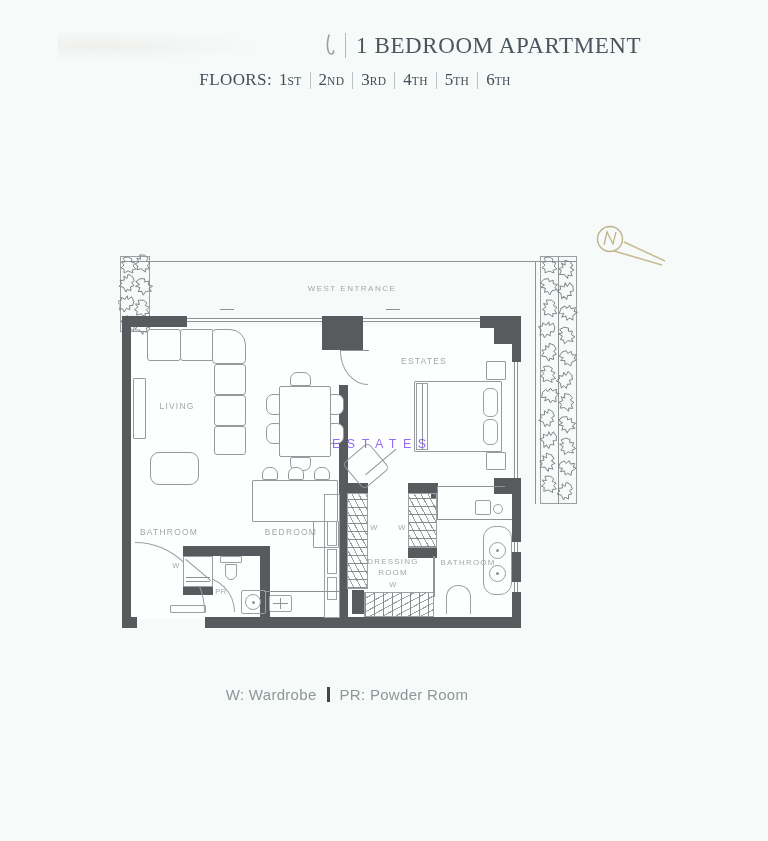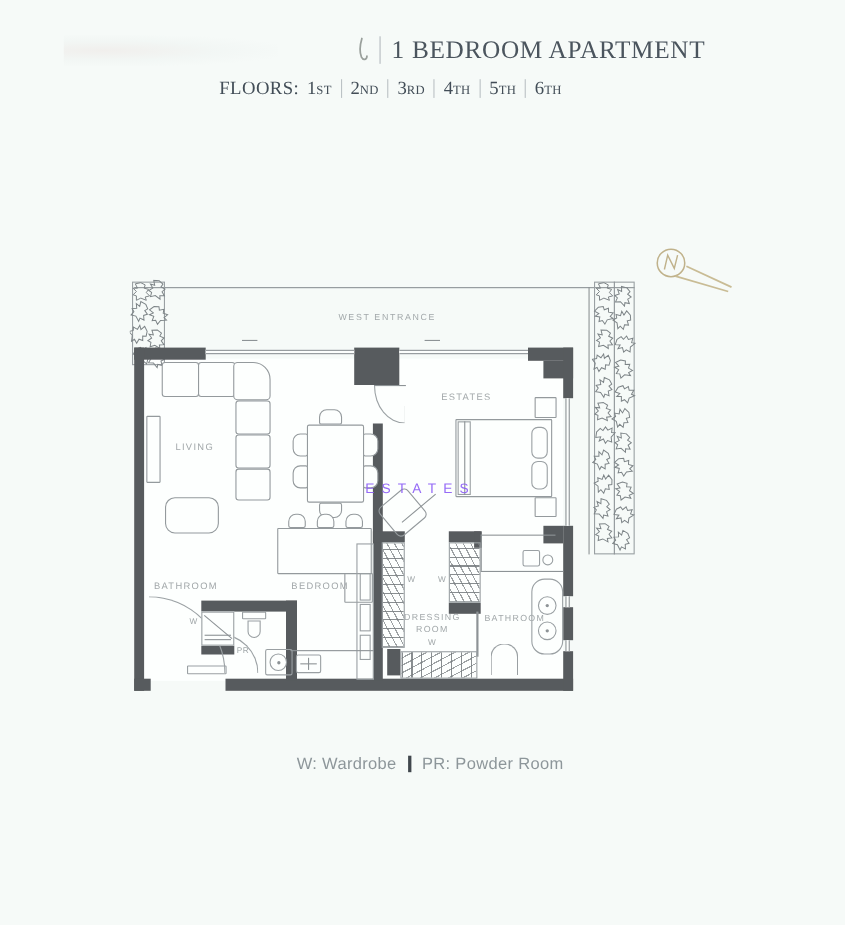--- a/index.html
+++ b/index.html
@@ -35,21 +35,21 @@
   .titletext{font-family:"Liberation Serif",serif;font-size:23px;font-weight:500;letter-spacing:.6px;color:#4b555e;margin-left:10px;white-space:nowrap;}
   .divbar{width:1px;height:25px;background:#b3b9bf;margin-left:8px;}
   .floorsrow{position:absolute;left:0;top:70px;width:710px;display:flex;justify-content:center;align-items:center;
      font-family:"Liberation Serif",serif;font-size:17px;color:#424d57;}
   .fl{display:flex;align-items:baseline;}
   .fl .suf{font-size:11.5px;text-transform:uppercase;letter-spacing:.3px;}
   .fsep{width:1px;height:17px;background:#8b939b;opacity:.55;margin:0 8px;}
   .flabel{margin-right:7px;letter-spacing:.4px;}
   
   .legend{position:absolute;left:0;top:686px;width:694px;display:flex;justify-content:center;align-items:center;
-     font-size:15px;color:#8d969a;letter-spacing:.3px;padding-left:44px;}
+     font-size:15px;color:#8d969a;letter-spacing:.3px;}
   .lsep{width:3px;height:15px;background:#41474d;margin:0 10px;}
   
   .wm{position:absolute;left:327px;top:388px;font-size:41px;letter-spacing:2px;font-weight:400;opacity:.8;white-space:nowrap;}
   .wm .ka{color:#d9ce9f;}
   .wm .dis{color:#c2c7c8;}
   .wmsub{position:absolute;left:332px;top:437px;font-size:12.5px;letter-spacing:6.5px;color:#8b5cf6;opacity:.9;}
   .fadedlogo{position:absolute;left:58px;top:32px;width:195px;height:28px;
      background:radial-gradient(ellipse at 18% 50%,rgba(193,140,135,.10),rgba(219,226,224,.14) 45%,transparent 78%);}
 </style>
 </head>

